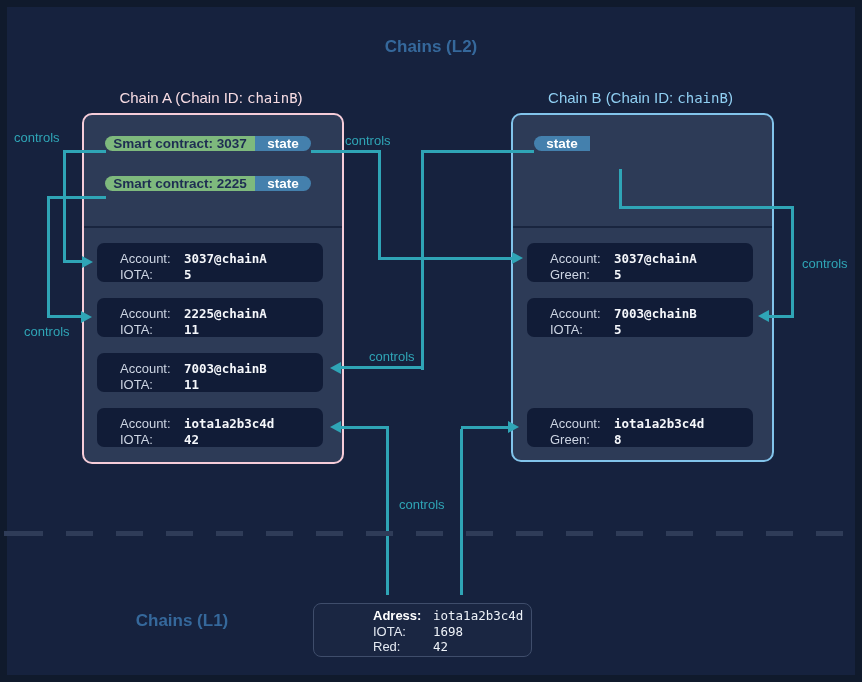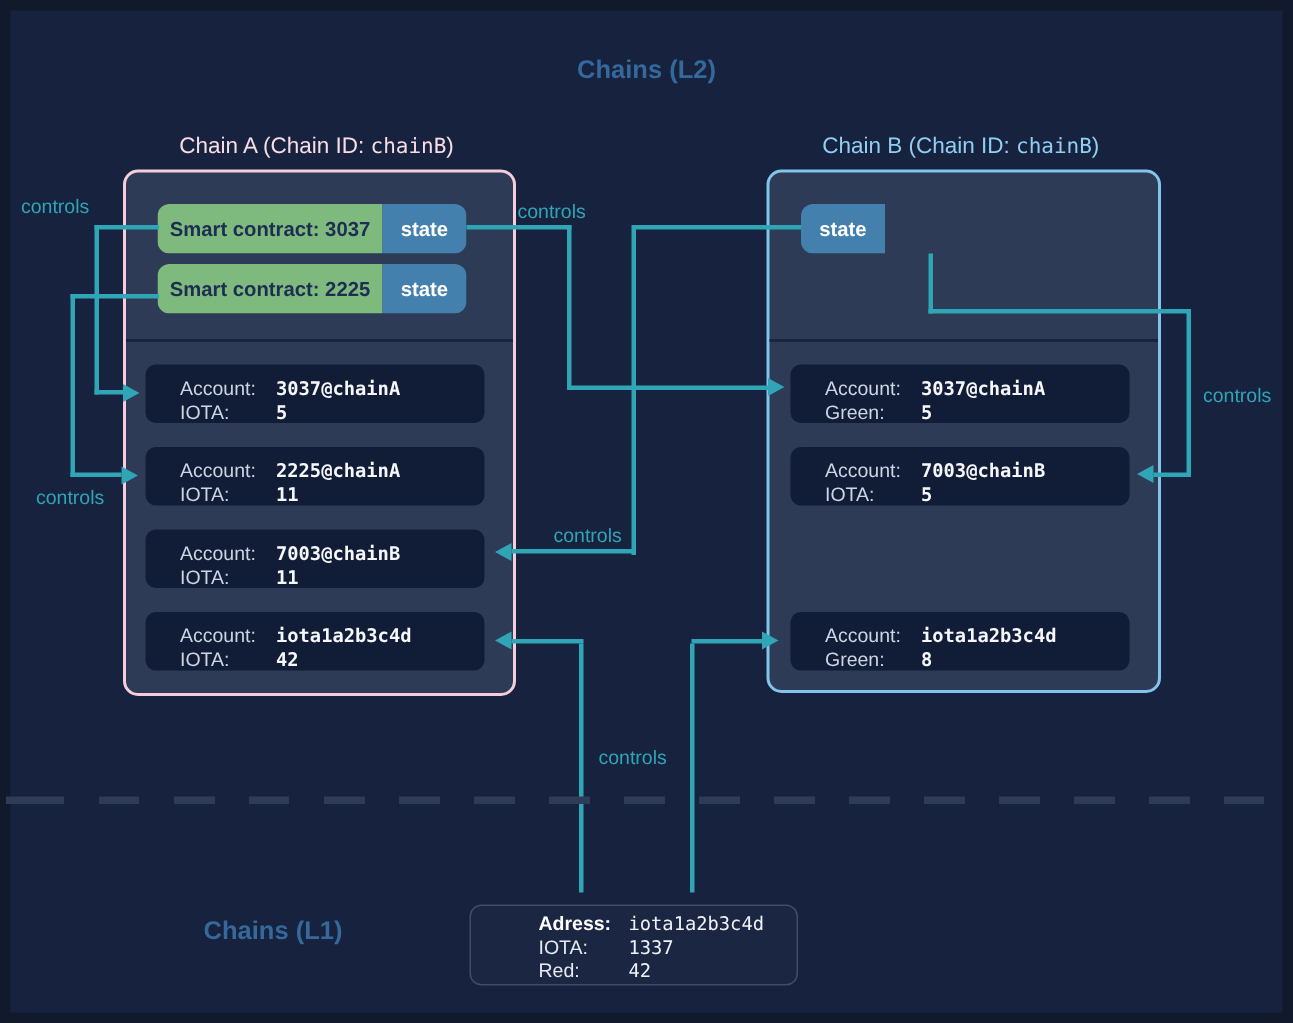--- a/index.html
+++ b/index.html
@@ -9,21 +9,21 @@
   .sec-title{position:absolute;font-weight:bold;font-size:17px;color:var(--heading,#35689b);text-align:center;}
   .sec-title.l2{left:331px;top:37px;width:200px;}
   .sec-title.l1{left:112px;top:611px;width:140px;}
   .chain-title{position:absolute;top:88px;height:20px;line-height:20px;text-align:center;font-size:15px;}
   .chain-title .code{font-family:"DejaVu Sans Mono","Liberation Mono",monospace;font-size:14px;}
   .chain-title.a{color:var(--title-a,#f8dde4);}
   .chain-title.b{color:var(--title-b,#90cff2);text-align:center;}
   .chain-box{position:absolute;background:var(--chain-bg,#2d3b57);border:2px solid #fff;border-radius:10px;}
   .chain-box.a{border-color:var(--pink,#f6cdd9);}
   .chain-box.b{border-color:var(--blue,#82c4eb);}
-  .pill{position:absolute;width:206px;height:33px;display:flex;border-radius:8px;overflow:hidden;}
+  .pill{position:absolute;width:206px;height:15px;display:flex;border-radius:8px;overflow:hidden;}
   .pill-green{flex:1;background:var(--green,#7eb97d);color:var(--dark-text,#1e2d52);font-weight:bold;
               font-size:13.5px;display:flex;align-items:center;justify-content:center;white-space:nowrap;}
   .pill-state{width:56px;background:var(--state,#4480ad);color:#ffffff;font-weight:bold;font-size:13.5px;
               display:flex;align-items:center;justify-content:center;}
   .chain-divider{position:absolute;left:0;right:0;top:111px;height:2px;background:var(--divider,#19253f);}
   .account{position:absolute;width:226px;height:39px;background:var(--account-bg,#111c37);border-radius:7px;
            padding:8px 0 0 23px;box-sizing:border-box;font-size:13px;line-height:15.5px;white-space:nowrap;}
   .account .k{display:inline-block;width:64px;color:var(--label,#cdd5e3);}
   .account .v{font-family:"DejaVu Sans Mono","Liberation Mono",monospace;font-weight:bold;
               color:#f5f7fb;font-size:12.5px;}
@@ -31,21 +31,21 @@
   .ah{position:absolute;width:0;height:0;border-top:6px solid transparent;border-bottom:6px solid transparent;}
   .ah-r{border-left:11px solid var(--teal,#2fa5b6);}
   .ah-l{border-right:11px solid var(--teal,#2fa5b6);}
   .ctrl{position:absolute;color:var(--teal,#2fa5b6);font-size:13px;white-space:nowrap;}
   .dash-line{position:absolute;left:0;right:0;top:531px;height:5px;
              background-image:repeating-linear-gradient(to right,var(--dash,#2f3c58) 0 27px,transparent 27px 50px);
              background-position:16px 0;}
   .l1-box{position:absolute;left:313px;top:603px;width:219px;height:54px;box-sizing:border-box;
           background:var(--l1-bg,#1a2642);border:1.5px solid var(--l1-border,#3f4d6b);border-radius:8px;
           padding:4px 0 0 45px;font-size:13px;line-height:15.5px;white-space:nowrap;}
-  .l1-box .k{display:inline-block;width:60px;color:#e4e9f2;}
+  .l1-box .k{display:inline-block;width:60px;color:#e4e9f2;margin-left:14px;}
   .l1-box .row.bold .k{font-weight:bold;color:#ffffff;}
   .l1-box .v{font-family:"DejaVu Sans Mono","Liberation Mono",monospace;color:#eef2f8;font-size:12.5px;}
 </style>
 </head>
 <body>
 
 <div class="page">
   <div class="inner-bg"></div>
 
   <div class="sec-title l2">Chains (L2)</div>
@@ -140,16 +140,16 @@
   <div class="ctrl" style="left:24px;top:324px;">controls</div>
   <div class="ctrl" style="left:345px;top:133px;">controls</div>
   <div class="ctrl" style="left:369px;top:349px;">controls</div>
   <div class="ctrl" style="left:802px;top:256px;">controls</div>
   <div class="ctrl" style="left:399px;top:497px;">controls</div>
 
   <div class="dash-line"></div>
 
   <div class="l1-box">
     <div class="row bold"><span class="k">Adress:</span><span class="v">iota1a2b3c4d</span></div>
-    <div class="row"><span class="k">IOTA:</span><span class="v">1337</span></div>
+    <div class="row"><span class="k">IOTA:</span><span class="v">1698</span></div>
     <div class="row"><span class="k">Red:</span><span class="v">42</span></div>
   </div>
 </div>
 
 </body></html>

